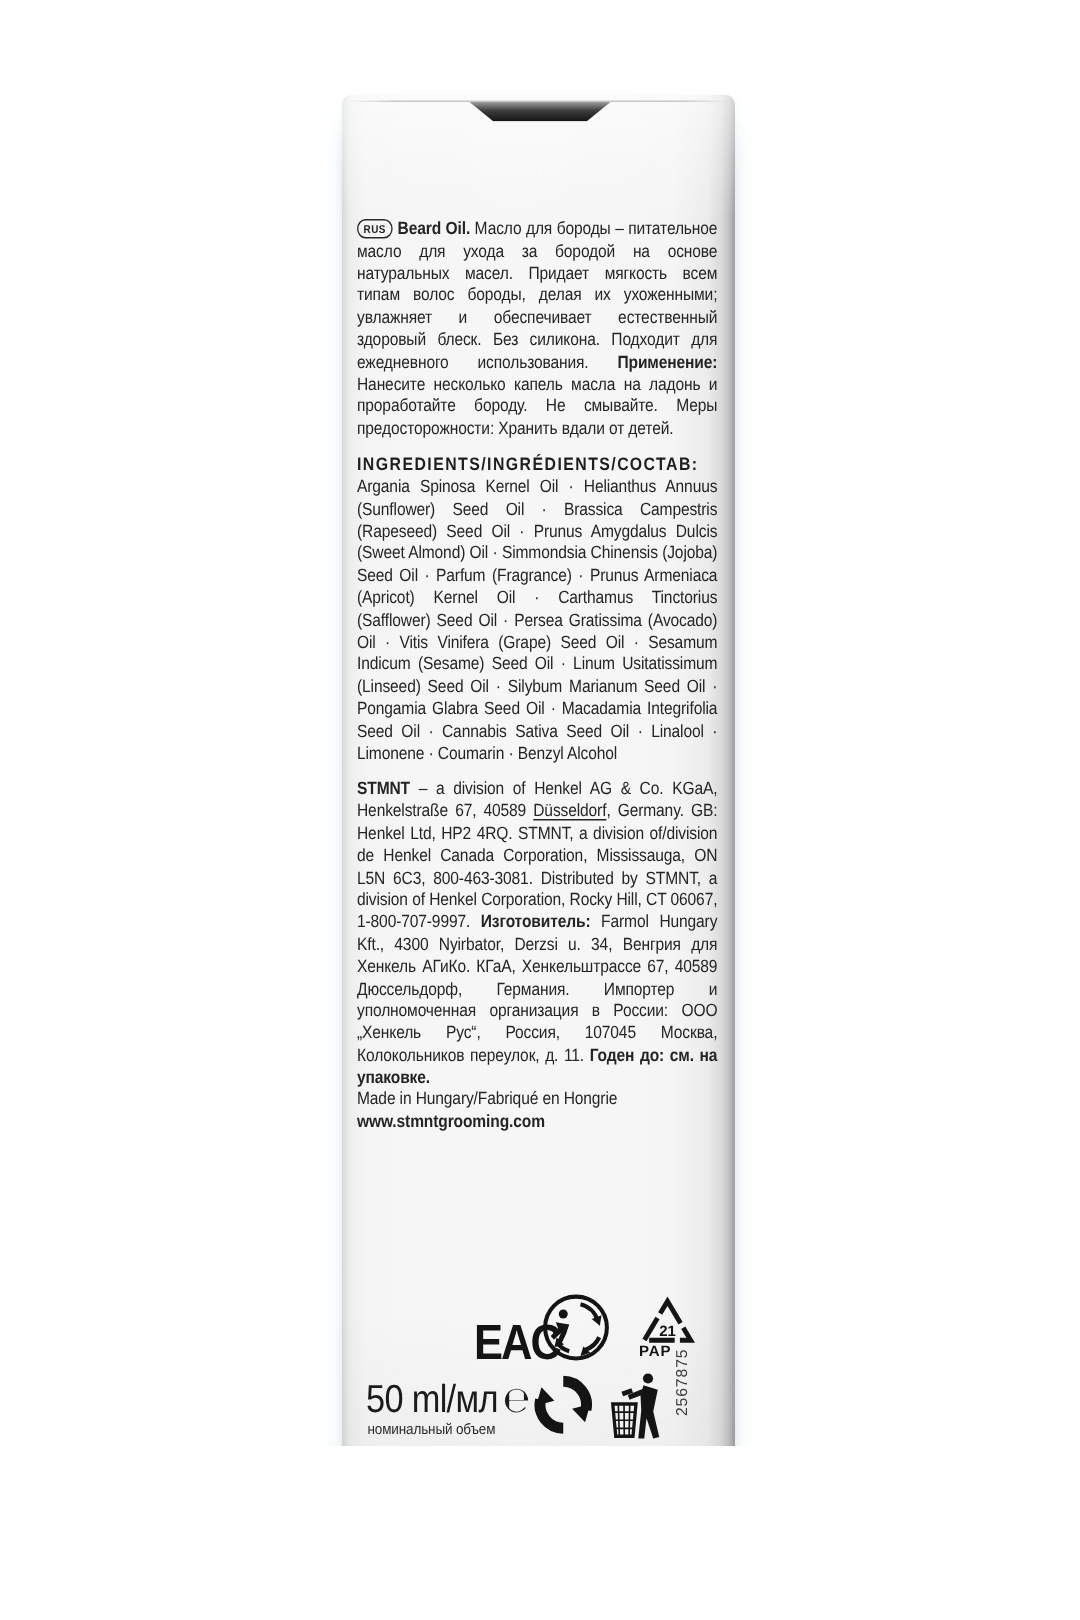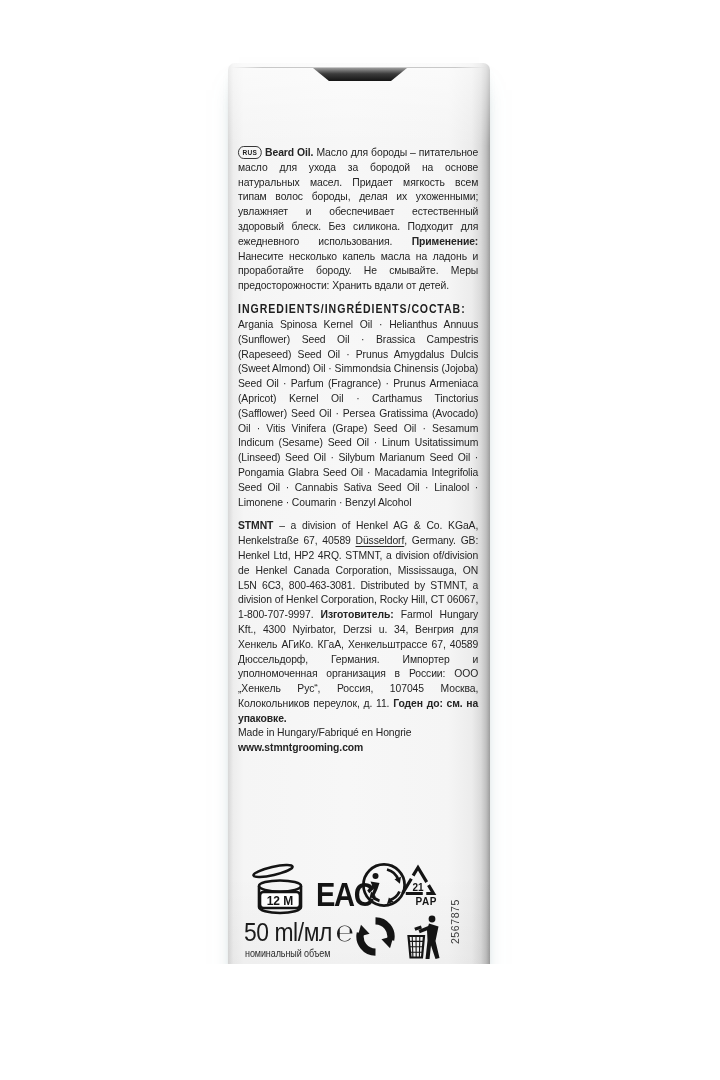--- a/index.html
+++ b/index.html
@@ -58,21 +58,21 @@
     font-size:7.5px; font-weight:bold; line-height:1; letter-spacing:.3px;
     padding:2px 4px 1.5px; margin-right:4px; vertical-align:1.5px; color:#1e1e1e;
   }
 
   
   .sym { position:absolute; color:#141414; }
   .eac {
     left:88px; top:815px; font-size:33px; font-weight:bold; line-height:1;
     letter-spacing:-1.5px; transform:scaleX(.88); transform-origin:0 0;
   }
-  .pap-wrap { left:171px; top:801px; width:38px; text-align:right; }
+  .pap-wrap { left:198px; top:801px; width:38px; text-align:left; }
   .pap-label { font-size:10px; font-weight:bold; letter-spacing:.6px; line-height:1; margin-top:1px; }
   .volume {
     left:16px; top:855px; font-size:26px; line-height:1.1; letter-spacing:-0.5px;
     white-space:nowrap; transform:scaleX(.88); transform-origin:0 0; color:#1b1b1b;
   }
   .volume .esign { font-family:"DejaVu Sans", sans-serif; font-size:24px; margin-left:4px; }
   .volume-note {
     left:17px; top:885px; font-size:10px; letter-spacing:-0.1px;
     transform:scaleX(.9); transform-origin:0 0; white-space:nowrap; color:#2a2a2a;
   }
@@ -98,31 +98,20 @@
       <p class="para j">Argania Spinosa Kernel Oil · Helianthus Annuus (Sunflower) Seed Oil · Brassica Campestris (Rapeseed) Seed Oil · Prunus Amygdalus Dulcis (Sweet Almond) Oil · Simmondsia Chinensis (Jojoba) Seed Oil · Parfum (Fragrance) · Prunus Armeniaca (Apricot) Kernel Oil · Carthamus Tinctorius (Safflower) Seed Oil · Persea Gratissima (Avocado) Oil · Vitis Vinifera (Grape) Seed Oil · Sesamum Indicum (Sesame) Seed Oil · Linum Usitatissimum (Linseed) Seed Oil · Silybum Marianum Seed Oil · Pongamia Glabra Seed Oil · Macadamia Integrifolia Seed Oil · Cannabis Sativa Seed Oil · Linalool · Limonene · Coumarin · Benzyl Alcohol</p>
 
       <p class="para j mt">
         <b>STMNT</b><span> – a division of Henkel AG &amp; Co. KGaA, Henkelstraße 67, 40589 </span><u>Düsseldorf</u><span>, Germany. GB: Henkel Ltd, HP2 4RQ. STMNT, a division of/division de Henkel Canada Corporation, Mississauga, ON L5N 6C3, 800-463-3081. Distributed by STMNT, a division of Henkel Corporation, Rocky Hill, CT 06067, 1-800-707-9997. </span><b>Изготовитель:</b><span> Farmol Hungary Kft., 4300 Nyirbator, Derzsi u. 34, Венгрия для Хенкель АГиКо. КГаА, Хенкельштрассе 67, 40589 Дюссельдорф, Германия. Импортер и уполномоченная организация в России: ООО „Хенкель Рус“, Россия, 107045 Москва, Колокольников переулок, д. 11. </span><b>Годен до: см. на упаковке.</b>
       </p>
 
       <p class="para">Made in Hungary/Fabriqué en Hongrie</p>
       <p class="para bold">www.stmntgrooming.com</p>
     </div>
 
-    <div class="sym" style="left:20px; top:800px;">
-      <svg width="64" height="56" viewBox="0 0 64 56">
-        <g fill="none" stroke="#141414" stroke-width="2.6">
-          <ellipse cx="25" cy="8" rx="20" ry="4" transform="rotate(-13 25 8)"></ellipse>
-          <ellipse cx="32" cy="23" rx="21" ry="5.5"></ellipse>
-          <path d="M11 23 V44 A21 6 0 0 0 53 44 V23"></path>
-        </g>
-        <rect x="12" y="29" width="40" height="16" rx="3.5" fill="#ffffff" stroke="#141414" stroke-width="2.6"></rect>
-        <text x="32" y="41.5" font-size="12" font-weight="bold" text-anchor="middle" fill="#141414">12 M</text>
-      </svg>
-    </div>
 
     <div class="sym eac">EAC</div>
 
     <div class="sym" style="left:133px; top:799px;">
       <svg width="46" height="46" viewBox="0 0 46 46">
         <circle cx="23" cy="23" r="20.6" fill="none" stroke="#141414" stroke-width="2.7"></circle>
         <circle cx="14.5" cy="14" r="3" fill="#141414"></circle>
         <path d="M9.5 19.5 L18.5 21 L16.5 27 L13.5 33.5 L10.6 32.2 L13 26.5 L8.3 31.2 L6.2 28.6 L11 23.3 Z" fill="#141414"></path>
         <path d="M26 7.5 A16 16 0 0 1 37.5 18.5" fill="none" stroke="#141414" stroke-width="2.8"></path>
         <path d="M40 14.8 l-1.1 7 -5.4-4.5 z" fill="#141414"></path>

